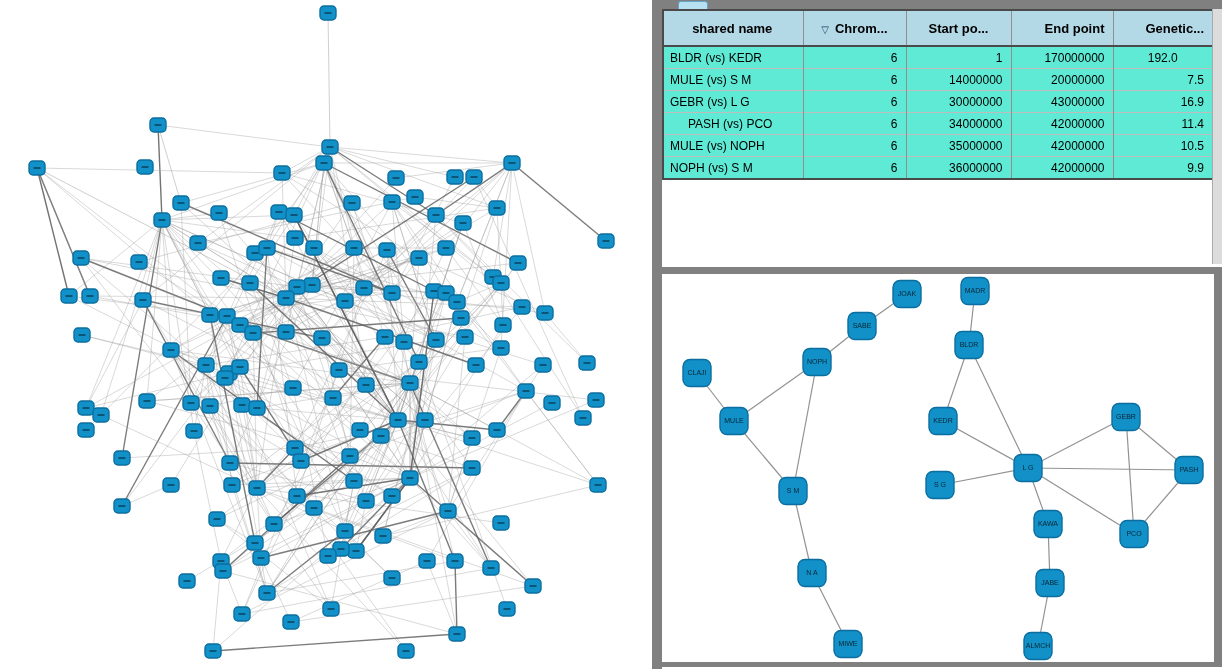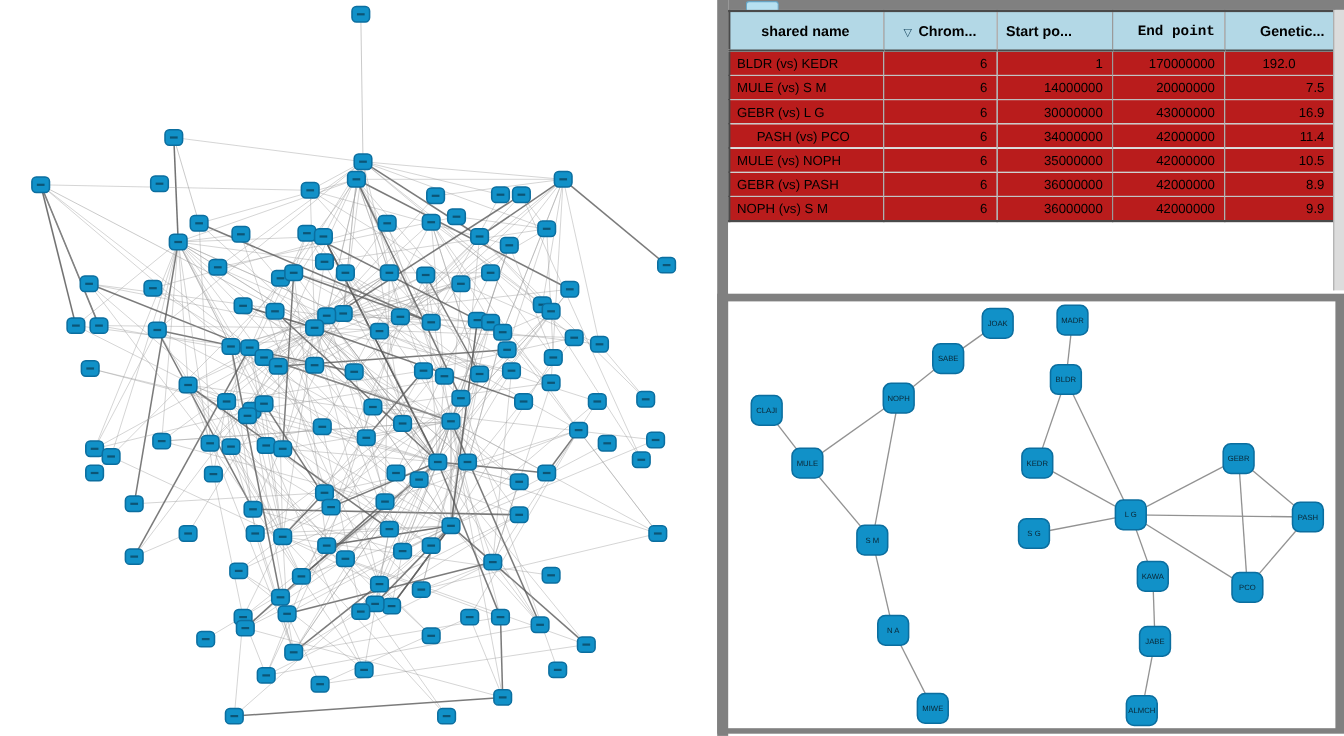--- a/index.html
+++ b/index.html
@@ -9,21 +9,21 @@
   .divider{position:absolute;left:652px;top:0;width:10px;height:669px;background:var(--frame);}
   .table-pane{position:absolute;left:662px;top:0;width:560px;height:267px;background:#fff;}
   .topstrip{position:absolute;left:0;top:0;width:560px;height:9px;background:var(--frame);}
   .minitab{position:absolute;left:16px;top:1px;width:30px;height:8px;background:var(--tab-fill);
            border:1px solid var(--tab-border);border-bottom:none;border-radius:3px 3px 0 0;box-sizing:border-box;}
   table.attr{position:absolute;left:0;top:9px;width:550px;border-collapse:collapse;table-layout:fixed;
              border:2px solid var(--table-border);}
   table.attr th{height:34px;font-size:13px;font-weight:bold;color:var(--text);background:var(--header-bg);
                 border-left:1px solid var(--grid-v);border-bottom:2px solid var(--table-border);
                 padding:0 8px;white-space:nowrap;overflow:hidden;}
-  table.attr td{height:21px;font-size:12px;color:var(--text);background:#b91c1c;
+  table.attr td{height:21px;font-size:12px;color:var(--text);background:#5eead4;
                 border-left:1px solid var(--grid-v);border-top:1px solid var(--grid-h);
                 padding:0 8px;white-space:nowrap;overflow:hidden;margin-top:17px;}
   table.attr th:first-child,table.attr td:first-child{border-left:none;padding-left:6px;}
   .filter{font-size:10px;margin-right:6px;color:#17455e;font-weight:normal;}
   .scroll-strip{position:absolute;left:550px;top:9px;width:10px;height:255px;background:var(--scroll);
                 border-left:1px solid #aaa;}
   .sub-pane{position:absolute;left:652px;top:267px;width:570px;height:400px;background:var(--frame);}
   svg.rightnet{position:absolute;left:10px;top:7px;background:#fff;}
 </style>
 </head>
@@ -769,22 +769,22 @@
           <col style="width: 140px;">
           <col style="width: 103px;">
           <col style="width: 105px;">
           <col style="width: 102px;">
           <col style="width: 100px;">
         </colgroup>
       <thead>
         <tr>
           <th style="text-align: center;"><span>shared name</span></th>
           <th style="text-align: center;"><span class="filter">▽</span><span>Chrom...</span></th>
-          <th style="text-align: left;"><span>Start po...</span></th>
-          <th style="text-align: right; font-family: Liberation Mono, monospace;"><span>End point</span></th>
+          <th style="text-align: center;"><span>Start po...</span></th>
+          <th style="text-align: right;"><span>End point</span></th>
           <th style="text-align: right;"><span>Genetic...</span></th>
         </tr>
       </thead>
       <tbody id="table-body">
           <tr>
     <td style="text-align: left;">BLDR (vs) KEDR</td>
     <td style="text-align: right;">6</td>
     <td style="text-align: right;">1</td>
     <td style="text-align: right;">170000000</td>
     <td style="text-align: center;">192.0</td>
@@ -809,27 +809,20 @@
     <td style="text-align: right;">34000000</td>
     <td style="text-align: right;">42000000</td>
     <td style="text-align: right;">11.4</td>
   </tr>
           <tr>
     <td style="text-align: left;">MULE (vs) NOPH</td>
     <td style="text-align: right;">6</td>
     <td style="text-align: right;">35000000</td>
     <td style="text-align: right;">42000000</td>
     <td style="text-align: right;">10.5</td>
-  </tr>
-          <tr>
-    <td style="text-align: left;">GEBR (vs) PASH</td>
-    <td style="text-align: right;">6</td>
-    <td style="text-align: right;">36000000</td>
-    <td style="text-align: right;">42000000</td>
-    <td style="text-align: right;">8.9</td>
   </tr>
           <tr>
     <td style="text-align: left;">NOPH (vs) S M</td>
     <td style="text-align: right;">6</td>
     <td style="text-align: right;">36000000</td>
     <td style="text-align: right;">42000000</td>
     <td style="text-align: right;">9.9</td>
   </tr>
         </tbody>
     </table>

